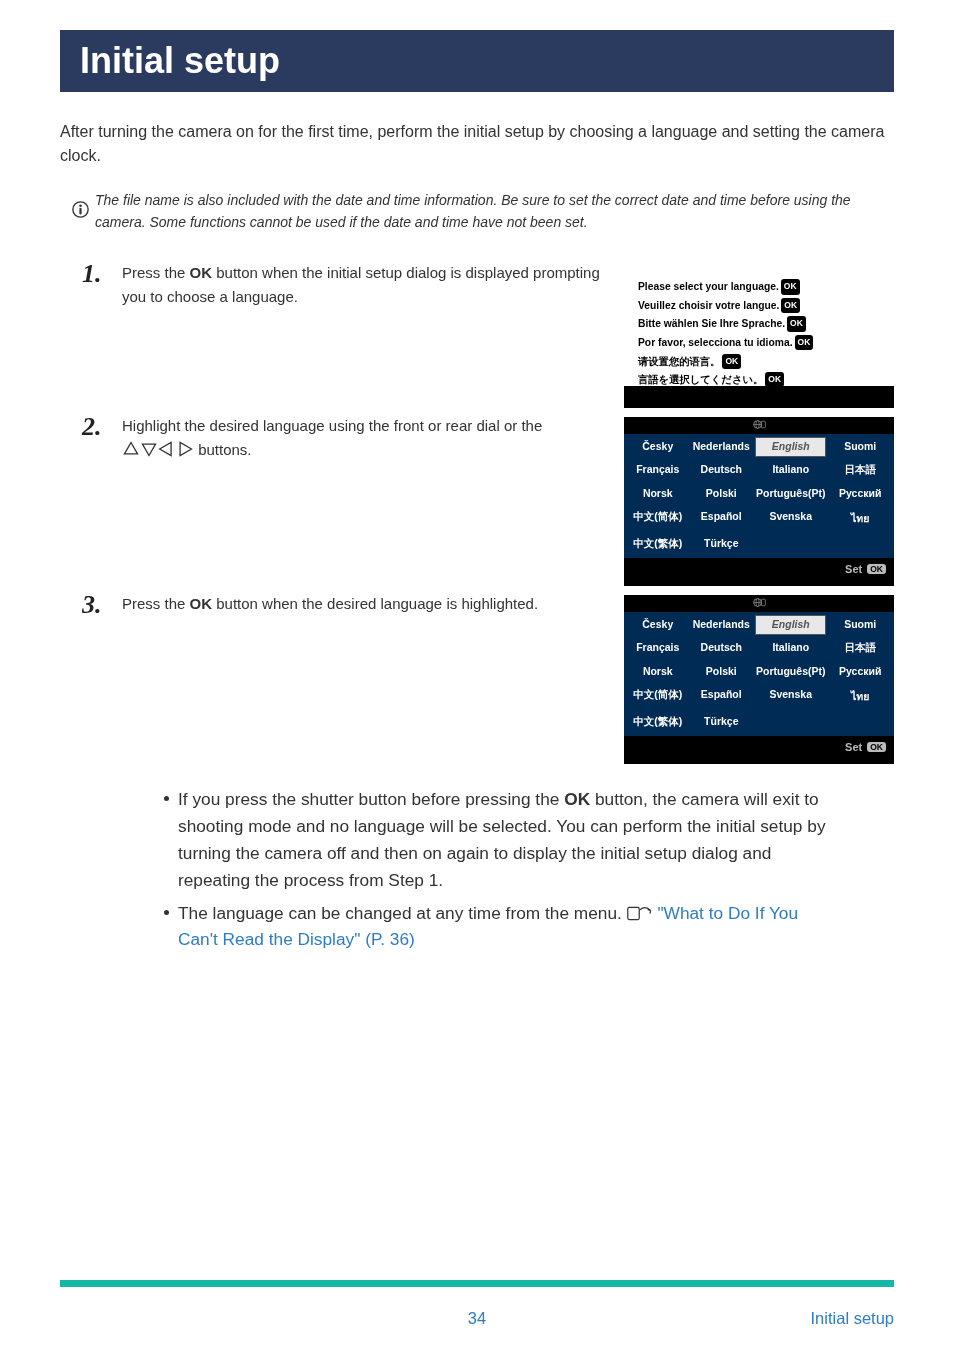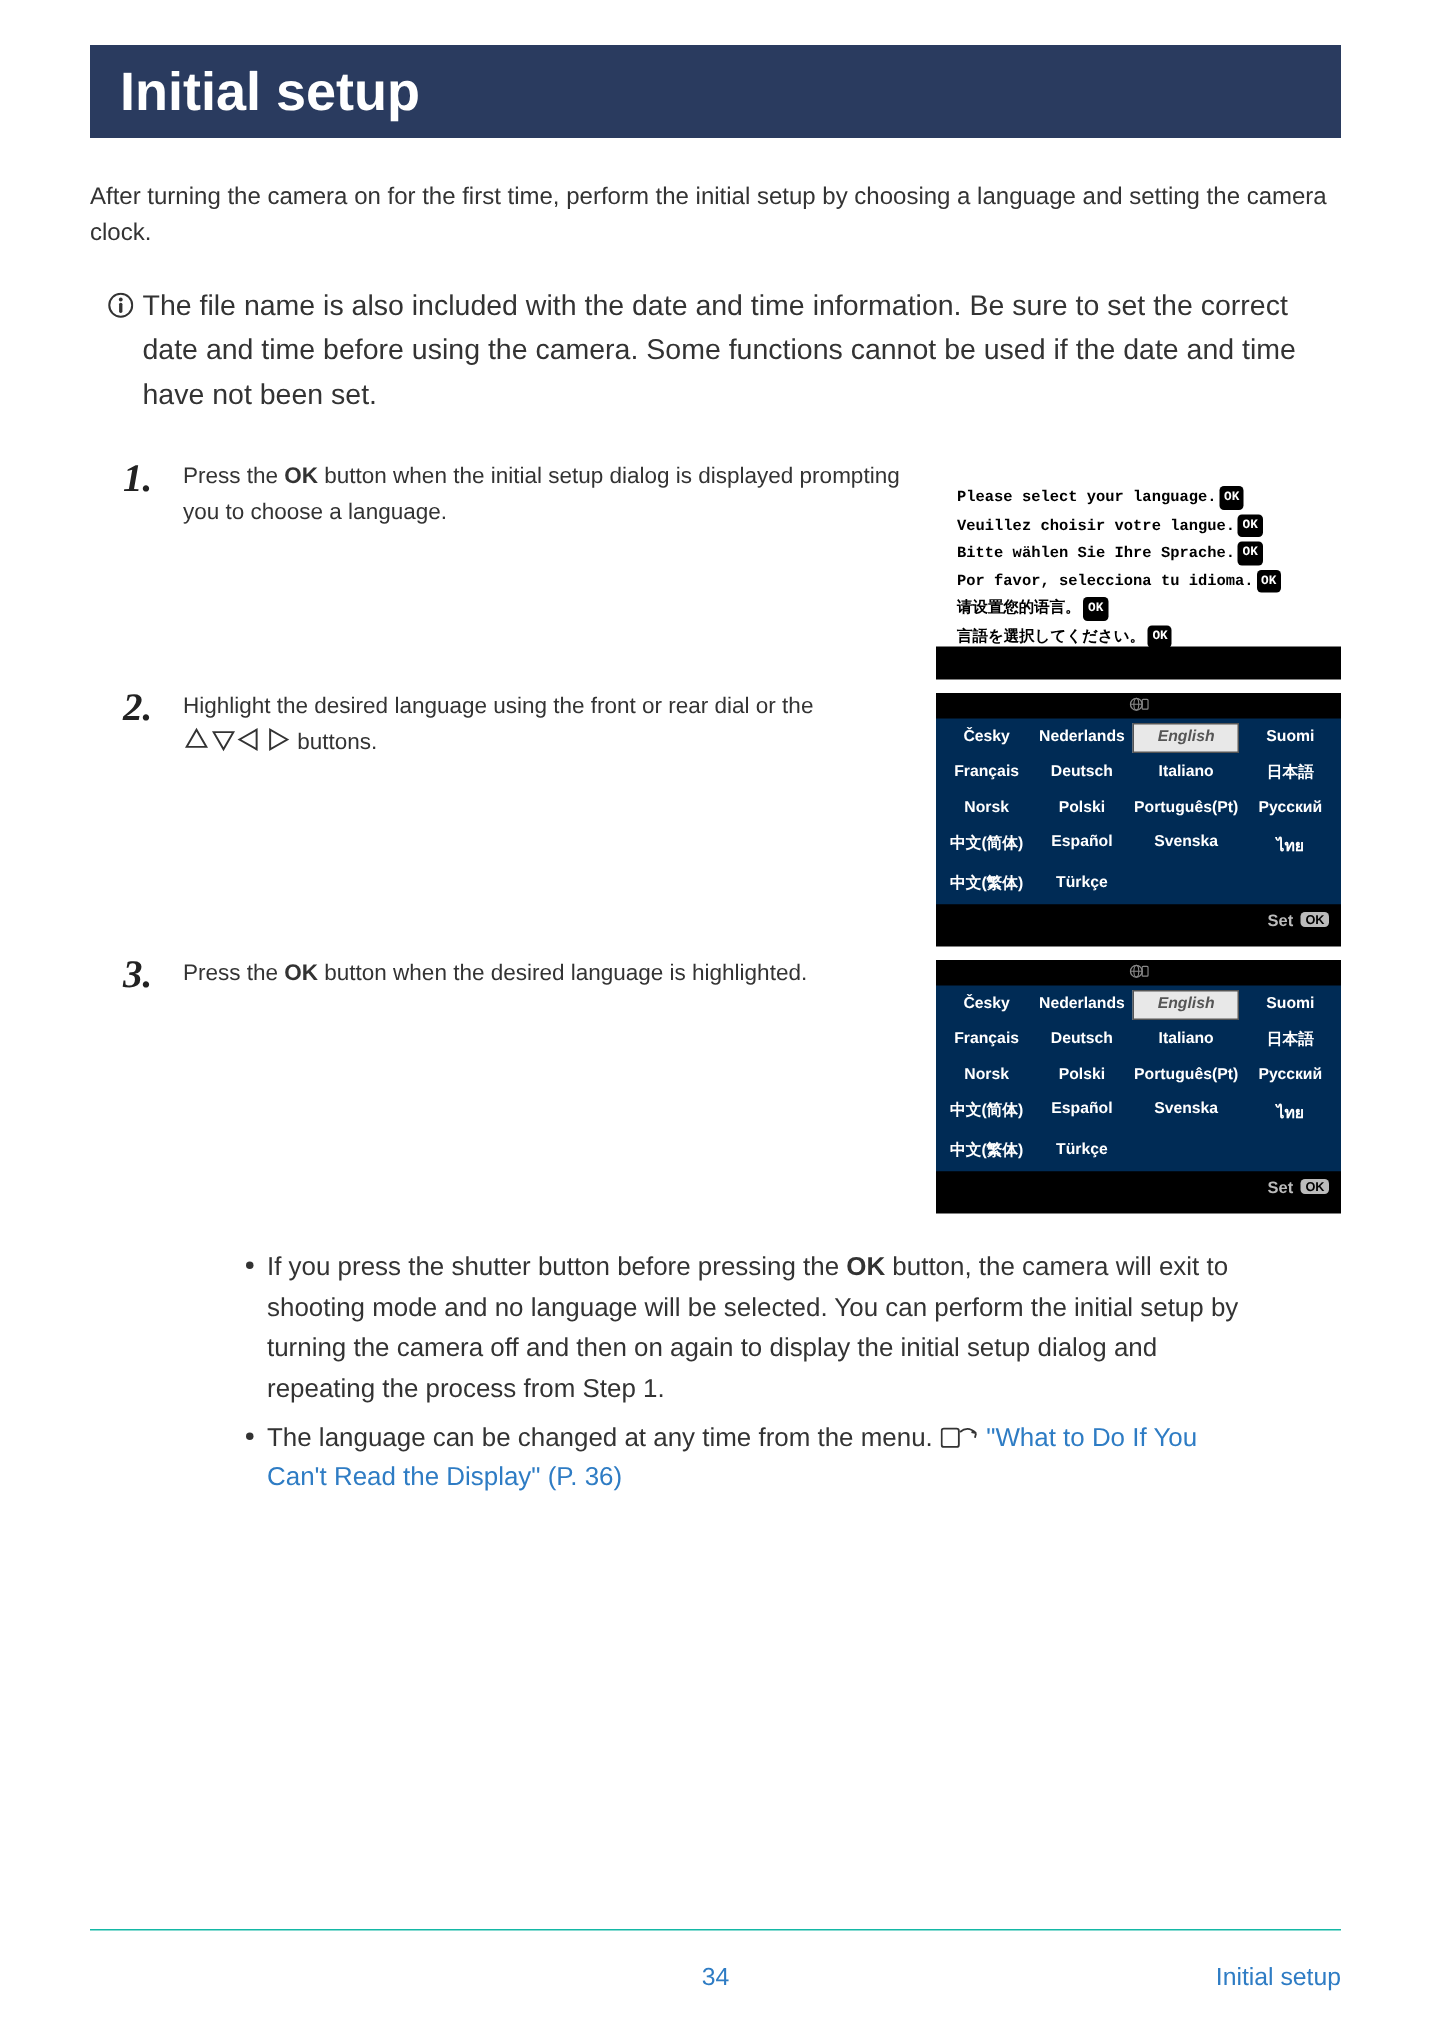--- a/index.html
+++ b/index.html
@@ -22,25 +22,26 @@
       margin-bottom: 28px;
     }
     .intro {
       font-size: 16px;
       line-height: 1.5;
       margin-bottom: 22px;
       color: #333;
     }
     .caution-row {
       display: flex;
-      align-items: flex-start;
+      align-items: center;
       margin-bottom: 28px;
-      font-size: 19px;
+      font-size: 14px;
       line-height: 1.55;
       padding-left: 12px;
+      font-style: italic;
     }
     .caution-icon {
       flex: 0 0 auto;
       margin-right: 6px;
       margin-top: 2px;
     }
     .caution-icon svg { width: 17px; height: 17px; }
     .step {
       display: flex;
       align-items: flex-start;
@@ -75,21 +76,21 @@
     
     .screen {
       background: #000;
       width: 270px;
       color: #fff;
       font-family: Arial, sans-serif;
       font-size: 10px;
       position: relative;
     }
     .screen1 { height: 141px; }
-    .screen1-body { background:#fff; margin:6px 0; height:119px; padding:11px 14px; color:#000; font-weight:bold; font-size:10.3px; line-height:1.8;font-family:Liberation Mono, monospace; }
+    .screen1-body { background:#fff; margin:6px 0; height:119px; padding:11px 14px; color:#000; font-weight:bold; font-size:10.3px; line-height:1.8; }
     .ok-badge {
       display: inline-block;
       background: #000;
       color: #fff;
       border-radius: 3px;
       padding: 0px 3px;
       font-size: 8.5px;
       font-weight: bold;
       vertical-align: 1px;
       margin-left: 2px;
@@ -127,21 +128,21 @@
     .bullets li::before {
       content: ""; position:absolute; left:-14px; top:10px; width:5px; height:5px; background:#333; border-radius:50%;
     }
     .xref-icon svg { width:26px; height:15px; vertical-align:-2px; }
     .link { color:#2e7cc4; }
     .footer {
       position: absolute;
       bottom: 26px;
       left: 60px;
       right: 60px;
-      border-top: 1px solid #14b8a6;
+      border-top: 7px solid #14b8a6;
       padding-top: 22px;
       text-align: center;
       font-size: 16.5px;
     }
     .page-num { color:#2e7cc4; font-weight:500; display:inline-block; width:100%; text-align:center;}
     .footer-right { position:absolute; right:0; top:22px; color:#2e7cc4; }
   </style>
 </head>
 <body>
 

